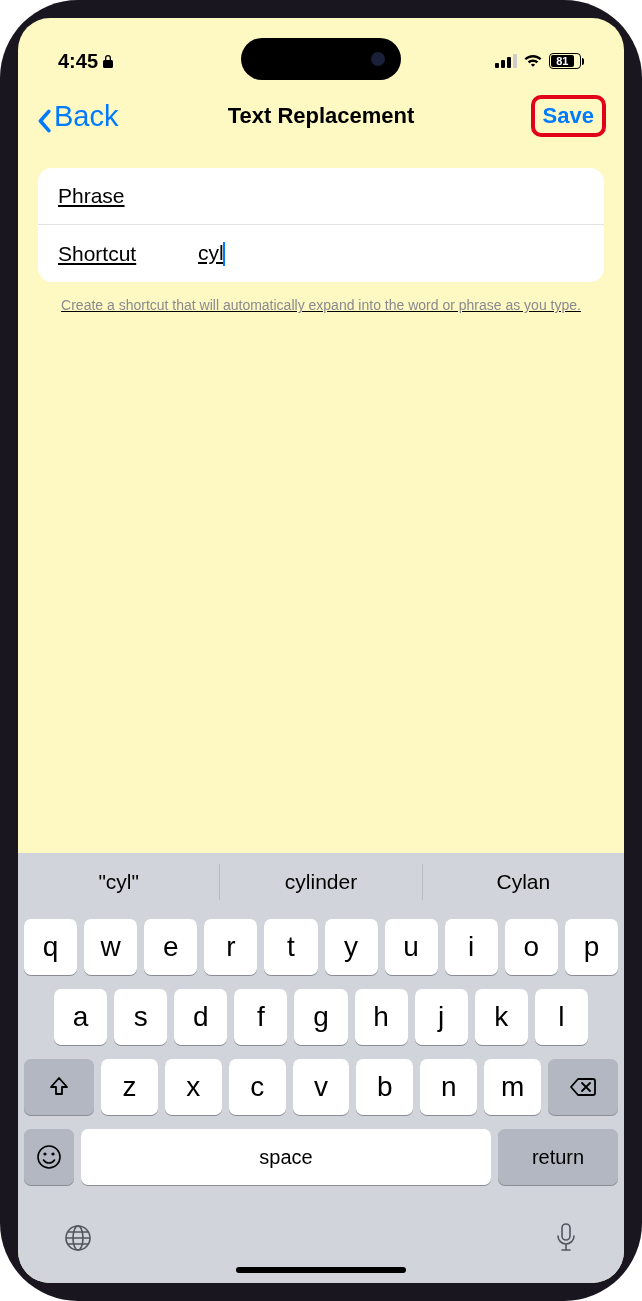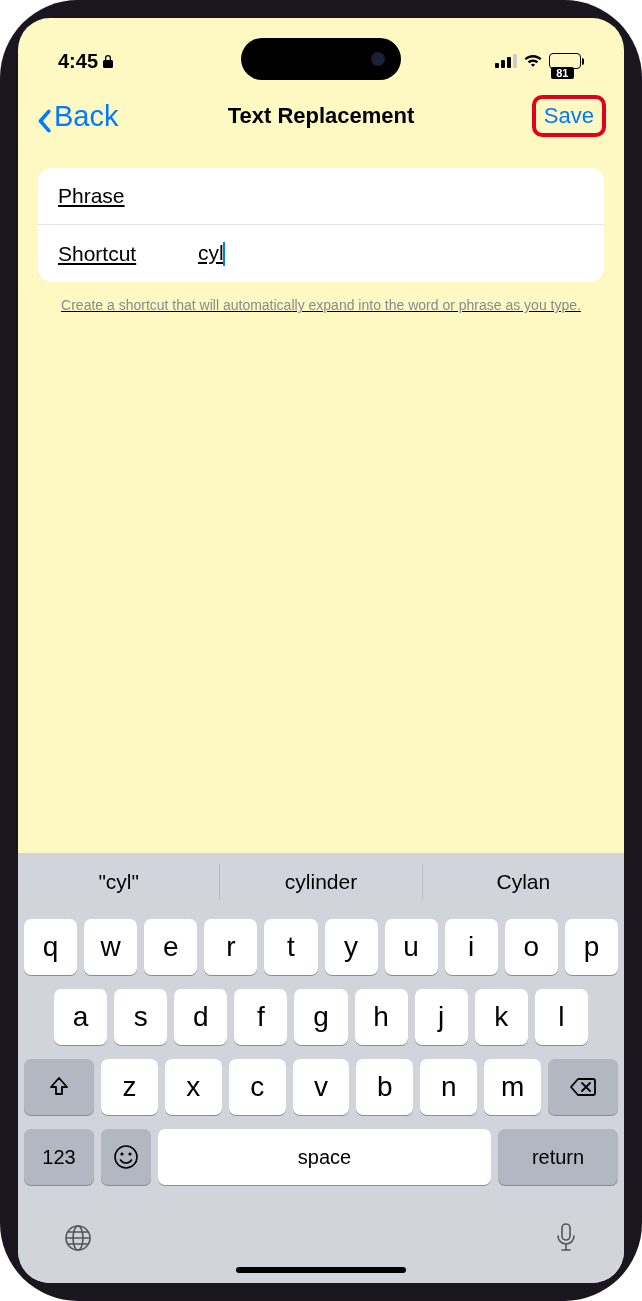--- a/index.html
+++ b/index.html
@@ -70,34 +70,34 @@
   }
   .status-left { display:flex; align-items:center; gap:4px; }
   .status-right { display:flex; align-items:center; gap:6px; }
   .cell-bars { display:flex; align-items:flex-end; gap:2px; height:14px; }
   .cell-bars span { width:4px; background:#000; border-radius:1px; }
   .cell-bars span:nth-child(1){height:5px;} .cell-bars span:nth-child(2){height:8px;}
   .cell-bars span:nth-child(3){height:11px;} .cell-bars span:nth-child(4){height:14px;background:#ccc;}
   .wifi-icon svg { width:20px; height:16px; }
   .battery { display:flex; align-items:center; }
   .battery-body { width:32px; height:16px; border:1.5px solid #000; border-radius:4px; position:relative; padding:1px; }
-  .battery-fill { width:81%; height:100%; background:#000; border-radius:2px; display:flex; align-items:center; justify-content:center; color:#fff; font-size:11px; font-weight:600;margin-top:12px;}
+  .battery-fill { width:81%; height:100%; background:#000; border-radius:2px; display:flex; align-items:center; justify-content:center; color:#fff; font-size:11px; font-weight:600;}
   .battery-tip { width:2px; height:7px; background:#000; border-radius:0 2px 2px 0; margin-left:1px;}
   .nav-bar {
     height: 56px;
     display: flex;
     align-items: center;
     justify-content: space-between;
     padding: 0 18px;
     position: relative;
   }
   .nav-back { display:flex; align-items:flex-end; color:#007aff; font-size:29px; gap:2px; font-weight:400; }
   .nav-title { position:absolute; left:50%; transform:translateX(-50%); font-size:22px; font-weight:600; color:#000; }
   .nav-save {
-    color:#007aff; font-size:22px; font-weight:400;
+    color:#007aff; font-size:22px; font-weight:700;
     border:4px solid #e3001b; border-radius:10px;
     padding:4px 8px;
   }
   .content { flex:1; padding: 24px 20px 0 20px; text-decoration: underline; }
   .form-group {
     background:#fff;
     border-radius:14px;
     overflow:hidden;
   }
   .form-row {
@@ -272,21 +272,20 @@
           <div class="key">n</div>
           <div class="key">m</div>
           <div class="key key-special">
             <svg width="28" height="22" viewBox="0 0 28 22">
                 <path d="M9 3h15a2 2 0 012 2v12a2 2 0 01-2 2H9l-7-8 7-8z" fill="none" stroke="#000" stroke-width="1.8" stroke-linejoin="round"></path>
                 <path d="M13 7l8 8M21 7l-8 8" stroke="#000" stroke-width="1.8" stroke-linecap="round"></path>
               </svg>
           </div>
         </div>
         <div class="kb-row">
-          <div class="key key-123">123</div>
           <div class="key key-emoji">
             <svg width="28" height="28" viewBox="0 0 28 28">
                 <circle cx="14" cy="14" r="11" fill="none" stroke="#000" stroke-width="1.6"></circle>
                 <circle cx="10" cy="11" r="1.6" fill="#000"></circle>
                 <circle cx="18" cy="11" r="1.6" fill="#000"></circle>
                 <path d="M8.5 17c1.3 2 3.3 3 5.5 3s4.2-1 5.5-3" fill="none" stroke="#000" stroke-width="1.6" stroke-linecap="round"></path>
               </svg>
           </div>
           <div class="key key-space">space</div>
           <div class="key key-return">return</div>

